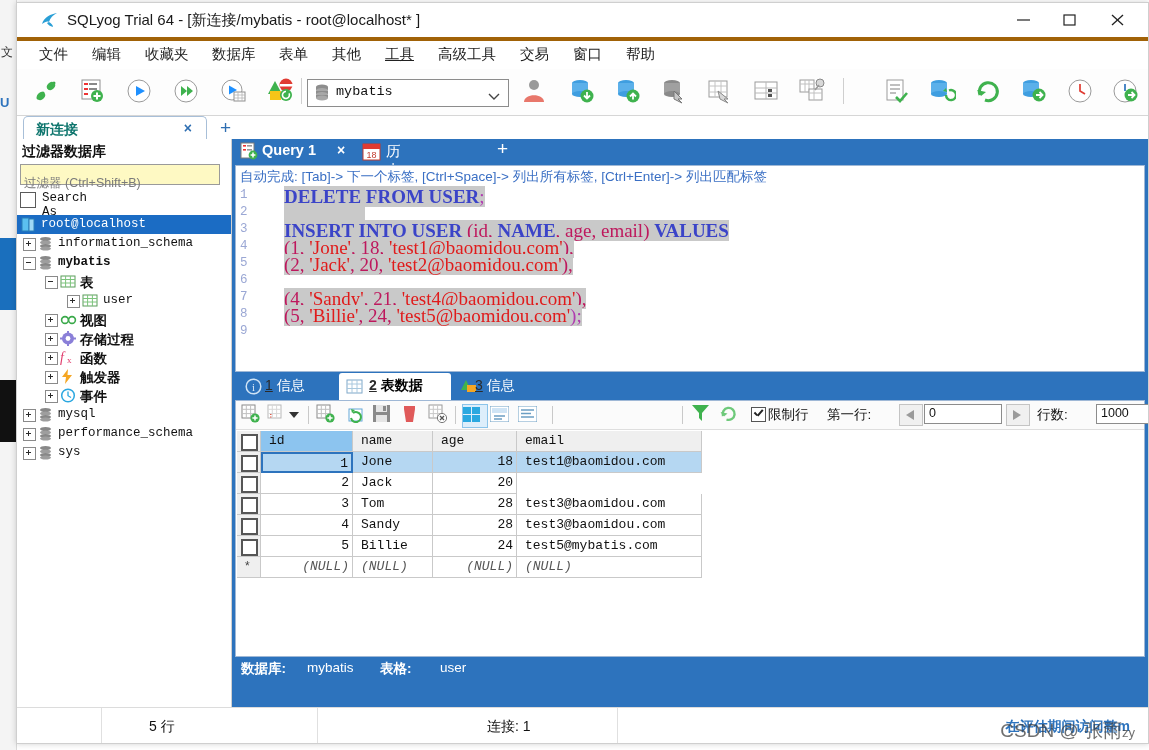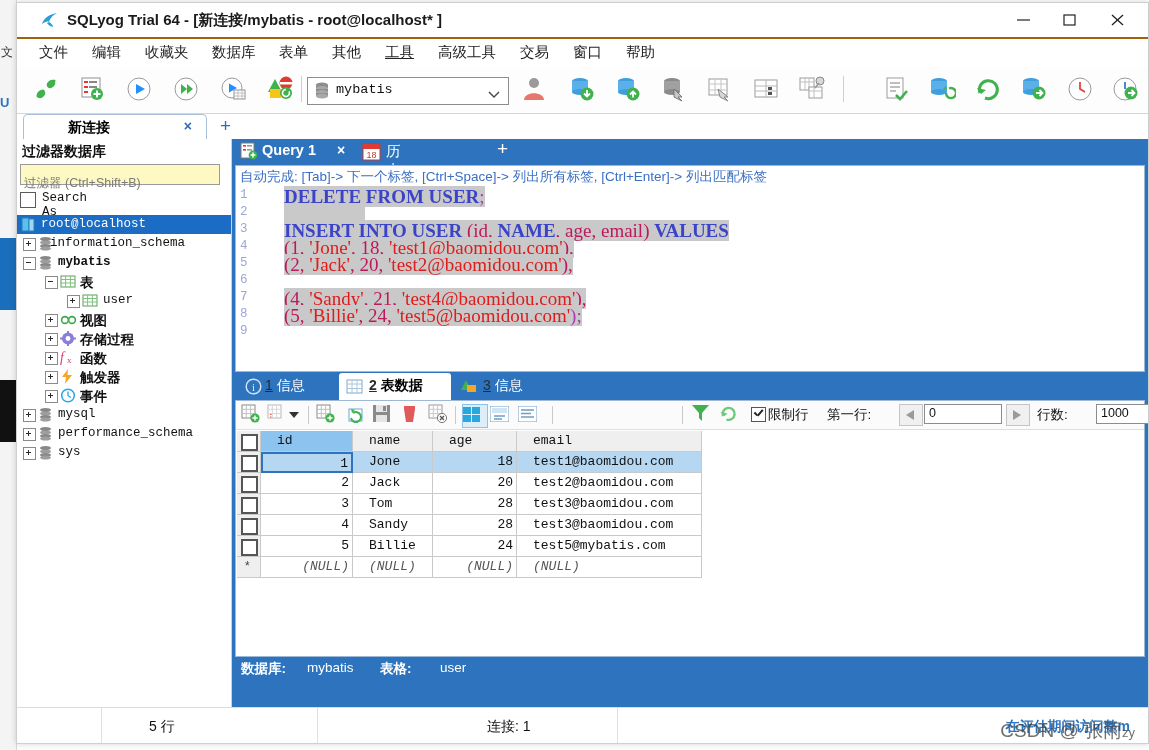--- a/index.html
+++ b/index.html
@@ -21,21 +21,21 @@
 
   
   #app{
     position:absolute;left:16px;top:2px;width:1131px;height:740px;
     background:#ffffff;border:1px solid #cfcfcf;
     box-shadow:0 0 6px rgba(0,0,0,.18);
     overflow:hidden;
   }
 
   
-  #titlebar{height:34px;background:#ffffff;position:relative;border-bottom:2px solid #a16207;font-weight:bold;}
+  #titlebar{height:34px;background:#ffffff;position:relative;border-bottom:4px solid #a16207;}
   #app-logo{position:absolute;left:22px;top:8px;width:20px;height:18px;}
   #title-text{position:absolute;left:50px;top:8px;font-size:15px;color:#1a1a1a;white-space:nowrap;}
   .wbtn{position:absolute;top:0;width:46px;height:32px;cursor:default;}
   .wbtn svg{position:absolute;left:15px;top:11px;}
   #btn-min{right:100px;}
   #btn-max{right:54px;}
   #btn-close{right:6px;}
 
   
   #menubar{height:28px;background:#ffffff;position:relative;}
@@ -47,21 +47,21 @@
   .tb svg{display:block;margin:3px auto 0;}
   .tb-sep{position:absolute;top:9px;width:1px;height:26px;background:#cfcfcf;}
   #db-select{position:absolute;left:290px;top:10px;width:200px;height:26px;border:1px solid #8c8c8c;background:#fff;}
   #db-select .dbicon{position:absolute;left:6px;top:4px;}
   #db-select .dbname{position:absolute;left:28px;top:4px;font-family:"Liberation Mono",monospace;font-size:13.5px;color:#111;}
   #db-select .chev{position:absolute;right:8px;top:9px;}
 
   
   #conntabs{height:28px;background:#ffffff;position:relative;border-bottom:1px solid #9fb8d6;}
   #conn-tab{position:absolute;left:6px;top:0;width:182px;height:28px;background:#ffffff;border:1px solid #a8bfd8;border-bottom:none;border-radius:5px 5px 0 0;}
-  #conn-tab .lbl{position:absolute;left:12px;top:4px;font-size:14px;font-weight:bold;color:#000000;margin-left:32px;}
+  #conn-tab .lbl{position:absolute;left:12px;top:4px;font-size:14px;font-weight:bold;color:#0f766e;}
   #conn-tab .x{position:absolute;right:14px;top:3px;font-size:14px;font-weight:bold;color:#2f6fb2;cursor:default;}
   #conn-add{position:absolute;left:203px;top:1px;font-size:19px;color:#2f6fb2;cursor:default;}
 
   
   #body{position:absolute;left:0;top:136px;right:0;bottom:36px;background:#ffffff;}
 
   
   #leftpanel{position:absolute;left:0;top:0;width:214px;bottom:0;background:#ffffff;border-right:1px solid #d0d0d0;}
   #filter-title{position:absolute;left:5px;top:4px;font-size:14px;font-weight:bold;color:#111;}
   #filter-input{position:absolute;left:3px;top:25px;width:200px;height:21px;border:1px solid #9a9a9a;background:#fef9c3;
@@ -131,21 +131,21 @@
   
   #grid{position:absolute;left:1px;top:30px;width:465px;}
   .grow{position:relative;height:21px;}
   .gcell{position:absolute;top:0;height:21px;border-right:1px solid #c9c9c9;border-bottom:1px solid #c9c9c9;
       font-family:"Liberation Mono",monospace;font-size:13px;color:#111;box-sizing:border-box;padding-top:2px;overflow:hidden;white-space:nowrap;}
   .gcell.hdr{background:#efefef;font-weight:normal;}
   .gcell.hdr.sel{background:#8cc4ef;}
   .gcell.rowsel{background:#b5d7f2;}
   .gcell.focus{background:#b5d7f2;border:2px solid #2d73bd;}
   .gcell.r{text-align:right;padding-right:3px;}
-  .gcell.l{padding-left:16px;}
+  .gcell.l{padding-left:8px;}
   .gcell.null{font-style:italic;color:#555;}
   .chkcell{position:absolute;left:0;top:0;width:24px;height:21px;border-right:1px solid #c9c9c9;border-bottom:1px solid #c9c9c9;background:#efefef;box-sizing:border-box;}
   .chkcell .b{position:absolute;left:4px;top:3px;width:13px;height:13px;border:2px solid #555;background:#fff;}
   .chkcell .star{position:absolute;left:8px;top:2px;font-size:12px;color:#444;}
 
   #dbstatus{position:absolute;left:0;bottom:0;right:0;height:22px;background:#2d73bd;}
   #dbstatus .t{position:absolute;top:3px;font-size:13.5px;color:#ffffff;white-space:nowrap;}
   #dbstatus .b{font-weight:bold;}
 
   
@@ -433,21 +433,21 @@
         <div class="tnode">
           <span class="expander plus" style="left:6px"></span>
           <span class="ticon" style="left:21px">
             <svg width="15" height="15" viewBox="0 0 15 15">
                 <ellipse cx="7.5" cy="3" rx="5.5" ry="2" fill="#888"></ellipse>
                 <ellipse cx="7.5" cy="6.5" rx="5.5" ry="2" fill="#9e9e9e"></ellipse>
                 <ellipse cx="7.5" cy="10" rx="5.5" ry="2" fill="#888"></ellipse>
                 <ellipse cx="7.5" cy="12.6" rx="5.5" ry="2" fill="#9e9e9e"></ellipse>
               </svg>
           </span>
-          <span class="tlabel" style="left:33px">information_schema</span>
+          <span class="tlabel" style="left:41px">information_schema</span>
         </div>
 
         <div class="tnode">
           <span class="expander" style="left:6px"></span>
           <span class="ticon" style="left:21px">
             <svg width="15" height="15" viewBox="0 0 15 15">
                 <ellipse cx="7.5" cy="3" rx="5.5" ry="2" fill="#888"></ellipse>
                 <ellipse cx="7.5" cy="6.5" rx="5.5" ry="2" fill="#9e9e9e"></ellipse>
                 <ellipse cx="7.5" cy="10" rx="5.5" ry="2" fill="#888"></ellipse>
                 <ellipse cx="7.5" cy="12.6" rx="5.5" ry="2" fill="#9e9e9e"></ellipse>
@@ -654,21 +654,21 @@
             </span>
             <span class="lbl" style="left:30px"><span class="num">2</span> <span>表数据</span></span>
           </div>
           <div class="rtab" style="left:220px;width:96px">
             <span style="position:absolute;left:5px;top:6px">
               <svg width="19" height="15" viewBox="0 0 19 15">
                   <path d="M6 1 L11 11 L1 11 Z" fill="#3fb24e"></path>
                   <rect x="7" y="6" width="9" height="7" fill="#f5a623"></rect>
                 </svg>
             </span>
-            <span class="lbl" style="left:28px"><span class="num">3</span> <span>信息</span></span>
+            <span class="lbl" style="left:20px"><span class="num">3</span> <span>信息</span></span>
           </div>
         </div>
 
         <div id="gridpanel">
 
           <div id="gridtoolbar">
             <span class="gtb" style="left:5px">
               <svg width="20" height="19" viewBox="0 0 20 19">
                   <rect x="1" y="1" width="13" height="13" fill="#fff" stroke="#8a8a8a"></rect>
                   <path d="M1 5.3h13M1 9.6h13M5.3 1v13M9.6 1v13" stroke="#c0c0c0"></path>
@@ -801,21 +801,20 @@
               <span class="gcell rowsel l" style="left:280px;width:185px">test1@baomidou.com</span>
             </div>
 
             <div class="grow">
               <span class="chkcell">
                   <span class="b"></span>
                 </span>
               <span class="gcell r" style="left:24px;width:92px">2</span>
               <span class="gcell l" style="left:116px;width:80px">Jack</span>
               <span class="gcell r" style="left:196px;width:84px">20</span>
-              <span class="gcell l" style="left:280px;width:185px">test2@baomidou.com</span>
             </div>
 
             <div class="grow">
               <span class="chkcell">
                   <span class="b"></span>
                 </span>
               <span class="gcell r" style="left:24px;width:92px">3</span>
               <span class="gcell l" style="left:116px;width:80px">Tom</span>
               <span class="gcell r" style="left:196px;width:84px">28</span>
               <span class="gcell l" style="left:280px;width:185px">test3@baomidou.com</span>

